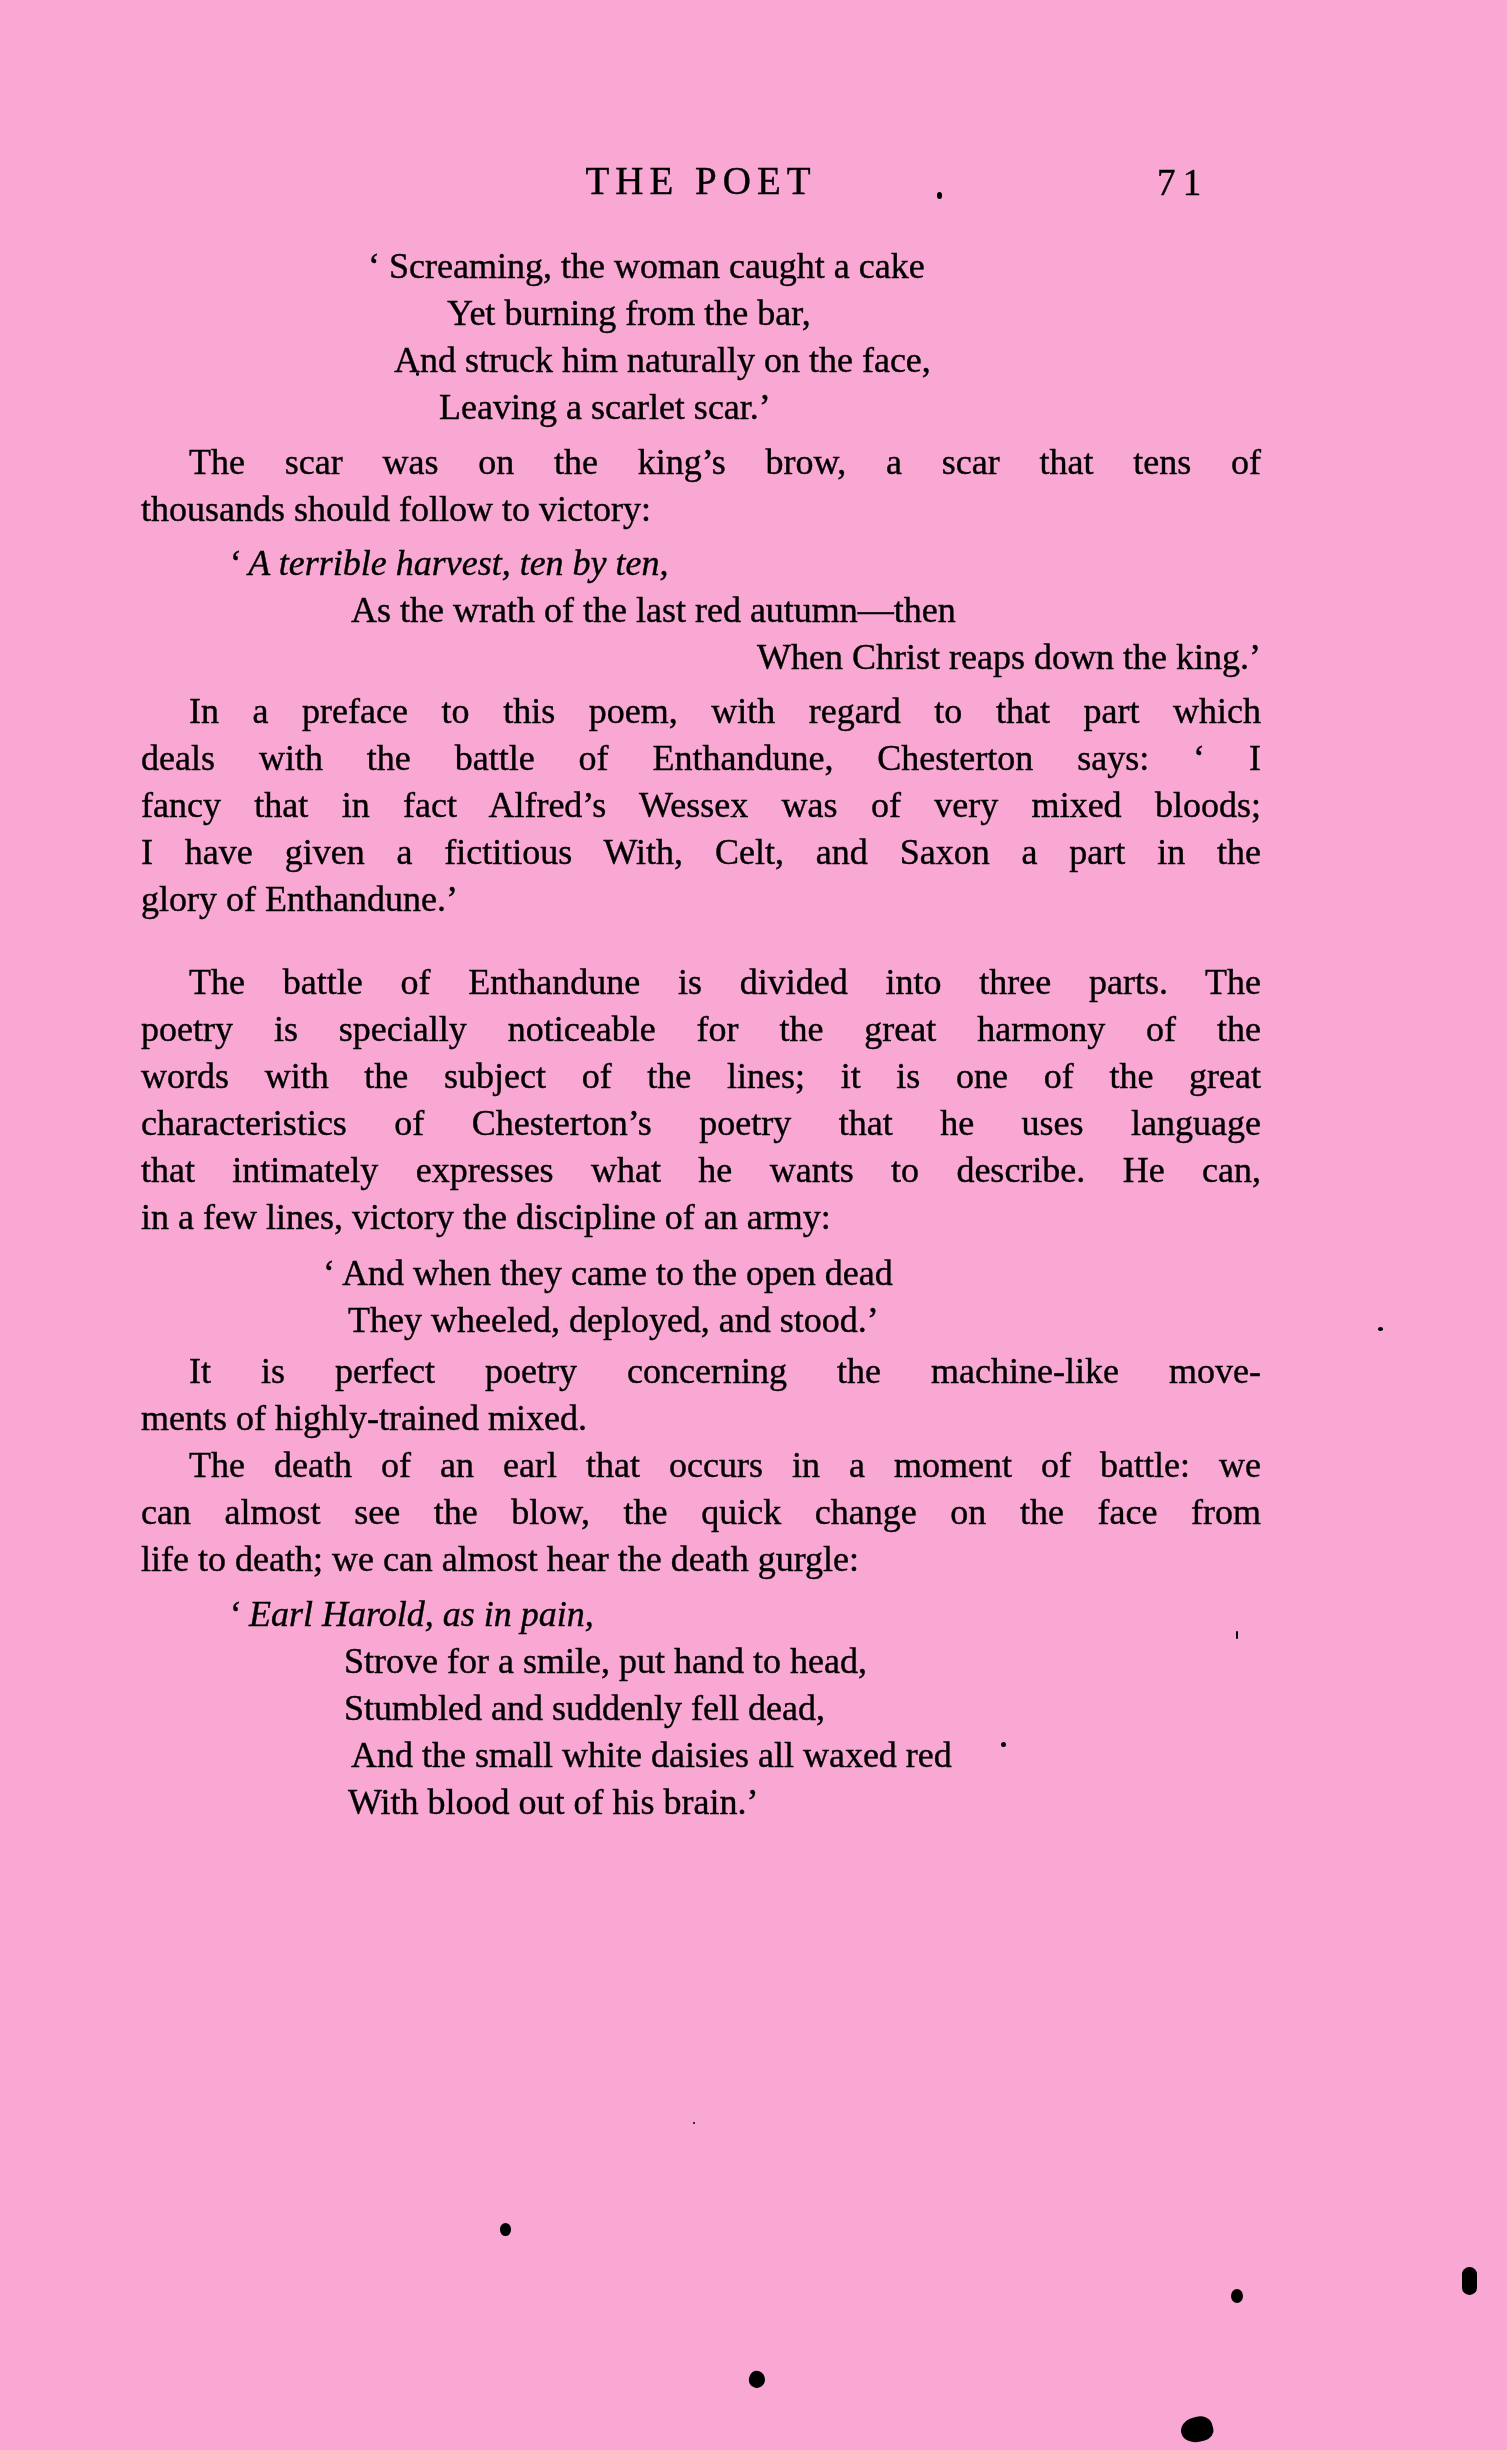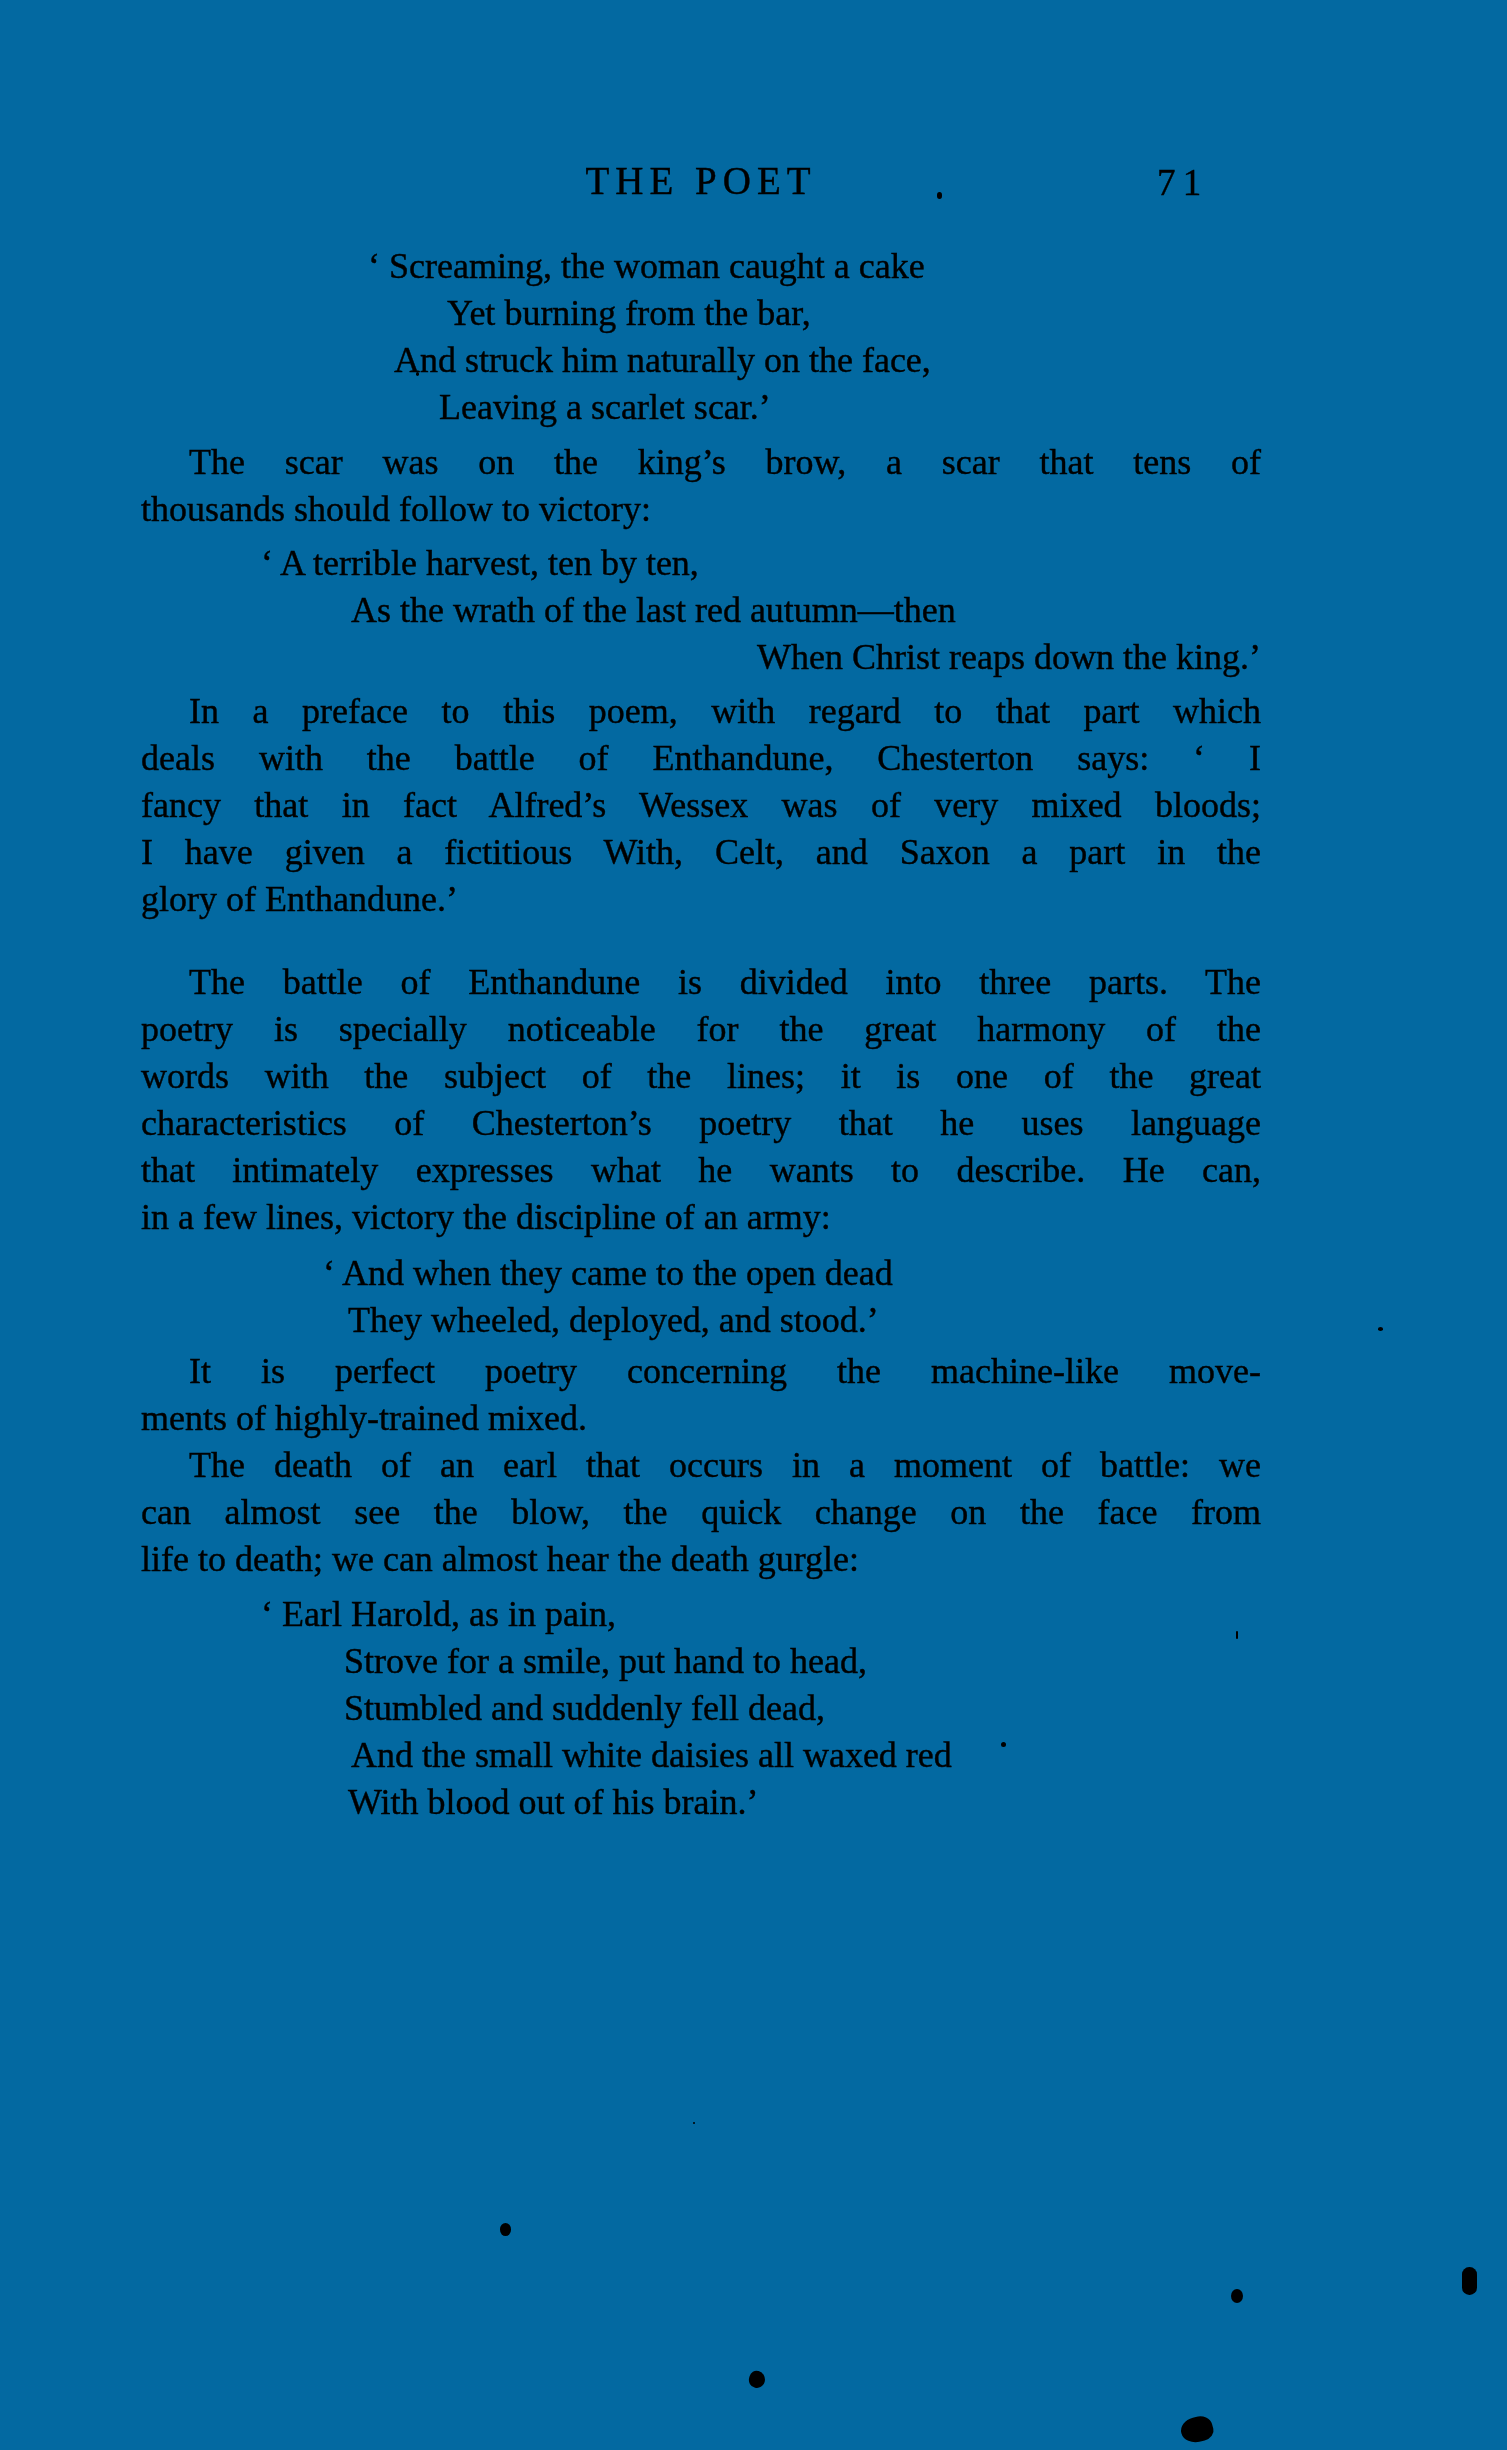--- a/index.html
+++ b/index.html
@@ -1,19 +1,19 @@
 <!DOCTYPE html>
 <html style="font-size:9.7px"><head>
 <meta charset="utf-8">
 <style>
   html,body{margin:0;padding:0;background:#ffffff;}
   .page{
     position:relative;
     width:1508px;height:2450px;
-    background:#0369a1;
+    background:#f9a8d4;
     color:#000000;
     font-family:"Liberation Serif","DejaVu Serif",serif;
     -webkit-text-stroke:0.4px #000;
     overflow:hidden;
   }
   
   .head-title{
     position:absolute;top:160px;left:141px;width:1120px;
     text-align:center;font-size:39px;line-height:42px;letter-spacing:6px;
     white-space:nowrap;
@@ -27,21 +27,21 @@
     position:absolute;top:236px;left:141px;width:1120px;
     font-size:36px;line-height:47px;
   }
   .ln{height:47px;white-space:nowrap;}
   .j{text-align:justify;text-align-last:justify;}
   .ind{padding-left:48px;}
   .verse{margin:7.3px 0;}
   .verse-tight{margin:8.5px 0 4.8px;}
   .sect-gap{height:36px;}
   .v-375{margin-left:227px;} .v-507{margin-left:306px;} .v-419{margin-left:253px;} .v-493{margin-left:298px;}
-  .v-299{margin-left:120px;} .v-348{margin-left:210px;} .v-403{margin-left:244px;text-align:right;}
+  .v-299{margin-left:87px;font-style:italic;} .v-348{margin-left:210px;} .v-403{margin-left:244px;text-align:right;}
   .v-301{margin-left:182px;} .v-342{margin-left:207px;}
   .v-336{margin-left:203px;}
   
   .speck{position:absolute;background:#000;border-radius:50%;}
 </style>
 </head>
 <body>
 
 <div class="page">
 

